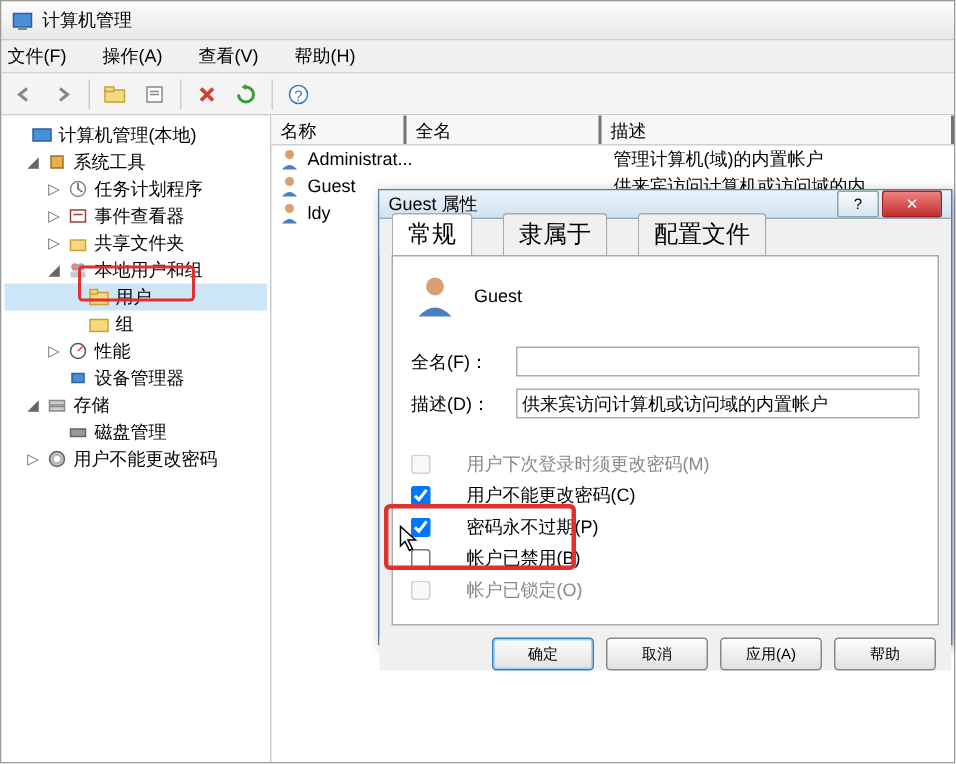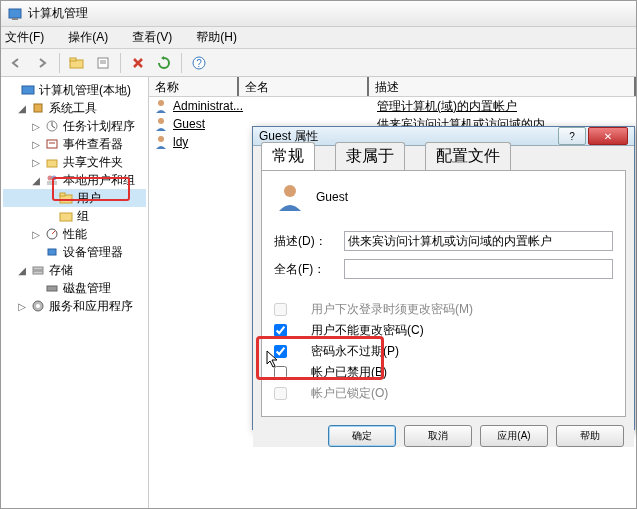--- a/index.html
+++ b/index.html
@@ -8,36 +8,36 @@
 .main-window { width: 637px; height: 509px; border: 1px solid #9a9a9a; background: #f0f0f0; display: flex; flex-direction: column; }
 .titlebar { background: linear-gradient(#fdfdfd,#e8e8e8); height: 26px; display: flex; align-items: center; padding: 0 6px; border-bottom: 1px solid #ccc; }
 .titlebar .icon { width: 16px; height: 16px; margin-right: 5px; }
 .menubar { height: 22px; display: flex; align-items: center; padding: 0 4px; background: #f0f0f0; border-bottom: 1px solid #d0d0d0; gap: 12px; }
 .menubar span { margin-right: 12px; }
 .toolbar { height: 28px; display: flex; align-items: center; padding: 0 4px; background: #f4f4f4; border-bottom: 1px solid #ccc; gap: 4px; }
 .tb-btn { width: 22px; height: 22px; display: flex; align-items: center; justify-content: center; border: 1px solid transparent; border-radius: 2px; }
 .tb-sep { width: 1px; height: 20px; background: #ccc; margin: 0 2px; }
 
 .body { flex: 1; display: flex; background: #fff; }
-.tree { width: 148px; border-right: 1px solid #ccc; padding: 4px 2px; overflow: hidden; }
+.tree { width: 180px; border-right: 1px solid #ccc; padding: 4px 2px; overflow: hidden; }
 .tree-item { display: flex; align-items: center; height: 18px; padding-left: 4px; white-space: nowrap; }
 .tree-item .exp { width: 10px; text-align: center; color: #666; font-size: 10px; }
 .tree-item .ico { width: 16px; height: 16px; margin: 0 3px; display: flex; align-items: center; justify-content: center; }
 .ind1 { padding-left: 14px; }
 .ind2 { padding-left: 28px; }
 .ind3 { padding-left: 42px; }
 .sel { background: #cde6f7; }
 .hl-red { border: 2px solid #e03030; border-radius: 3px; }
 .hl-users { position: absolute; left: 52px; top: 177px; width: 78px; height: 24px; pointer-events: none; }
 
 .list { flex: 1; display: flex; flex-direction: column; }
 .list-header { height: 20px; display: flex; border-bottom: 1px solid #d0d0d0; background: #f7f7f7; }
 .list-header div { border-right: 2px solid #737373; padding: 2px 6px; }
 .list-body { flex: 1; }
-.list-row { display: flex; height: 18px; align-items: center; padding-left: 4px; text-decoration: underline; }
+.list-row { display: flex; height: 18px; align-items: center; padding-left: 4px; }
 .list-row .uico { width: 16px; height: 16px; margin-right: 4px; }
 
 .dialog { position: absolute; left: 252px; top: 126px; width: 383px; height: 304px; background: #f0f0f0; border: 1px solid #5a7ca0; box-shadow: 2px 2px 8px rgba(0,0,0,0.3); display: flex; flex-direction: column; }
 .dlg-title { height: 28px; background: linear-gradient(#eaf3fb,#cfe2f0); display: flex; align-items: center; padding: 0 6px; border-bottom: 1px solid #9ab; }
 .dlg-title .t { flex: 1; }
 .win-btns { display: flex; gap: 2px; }
 .win-btn { width: 28px; height: 18px; border: 1px solid #8aa; border-radius: 2px; display: flex; align-items: center; justify-content: center; font-size: 10px; background: linear-gradient(#f8fbfe,#d8e6f0); }
 .win-btn.close { background: linear-gradient(#f08080,#c03030); color: #fff; border-color: #a02020; width: 40px; }
 
 .tabstrip { height: 24px; display: flex; align-items: flex-end; padding: 0 8px; background: #f0f0f0; }
@@ -248,21 +248,21 @@
           <span>磁盘管理</span>
         </div>
       <div class="tree-item ind1">
           <span class="exp">▷</span>
           <span class="ico">
             <svg width="14" height="14">
               <circle cx="7" cy="7" r="5" fill="#bbb" stroke="#666"></circle>
               <circle cx="7" cy="7" r="2" fill="#fff"></circle>
             </svg>
           </span>
-          <span>服务和应用程序</span>
+          <span>用户不能更改密码</span>
         </div>
     </div>
 
     <div class="list">
       <div class="list-header">
         <div style="width:90px">名称</div>
         <div style="width:130px">全名</div>
         <div style="flex:1">描述</div>
       </div>
       <div class="list-body">
@@ -323,26 +323,26 @@
     <div class="userhdr">
       <span class="bigico">
           <svg width="32" height="32">
             <circle cx="16" cy="10" r="6" fill="#d8a070"></circle>
             <path d="M5 30 Q16 18 27 30" fill="#4a80c0"></path>
           </svg>
         </span>
       <span>Guest</span>
     </div>
     <div class="frow">
+      <label>全名(F)：</label>
+      <input type="text" value="" style="">
+    </div>
+    <div class="frow">
       <label>描述(D)：</label>
       <input type="text" value="供来宾访问计算机或访问域的内置帐户" style="">
-    </div>
-    <div class="frow">
-      <label>全名(F)：</label>
-      <input type="text" value="" style="">
     </div>
     <div style="height:14px"></div>
     <div class="chkrow dis">
       <input type="checkbox" disabled="" style="">
       <span>用户下次登录时须更改密码(M)</span>
     </div>
     <div class="chkrow">
       <input type="checkbox" checked="" style="">
       <span>用户不能更改密码(C)</span>
     </div>

